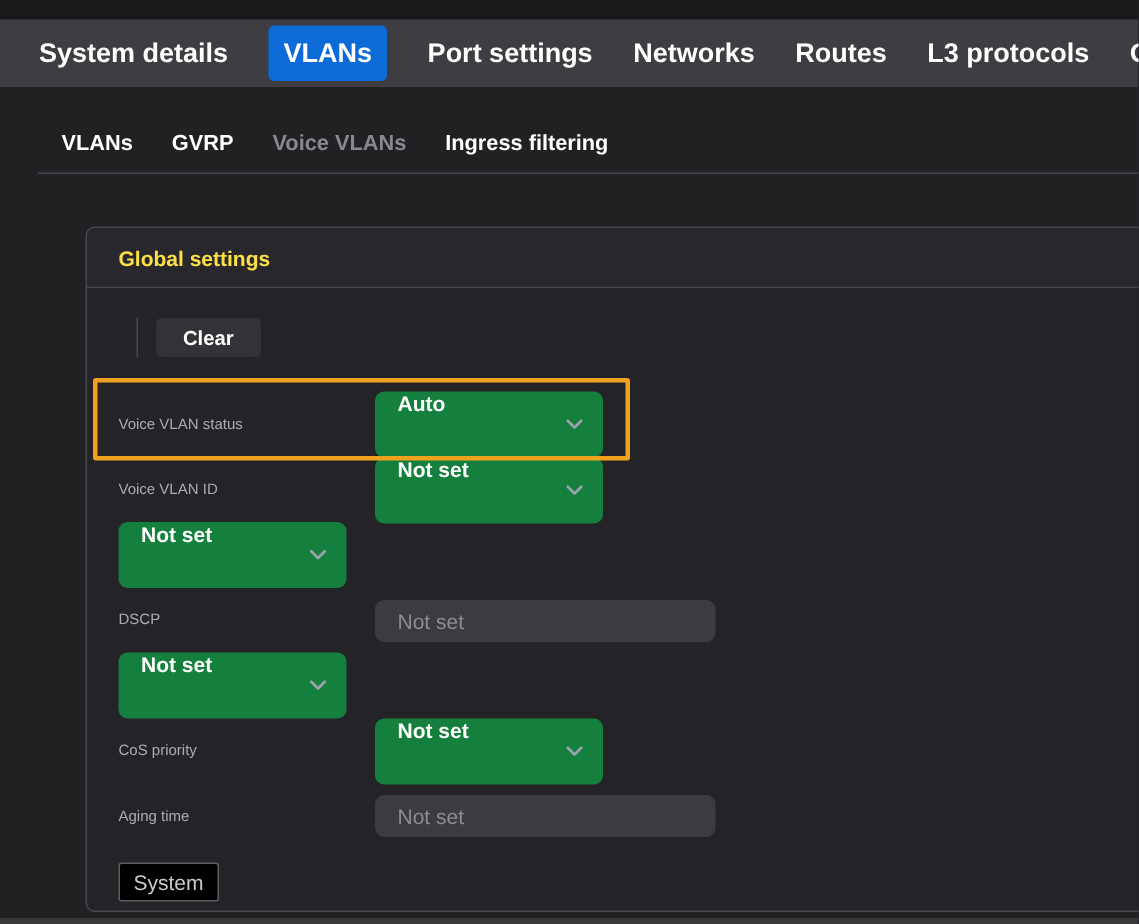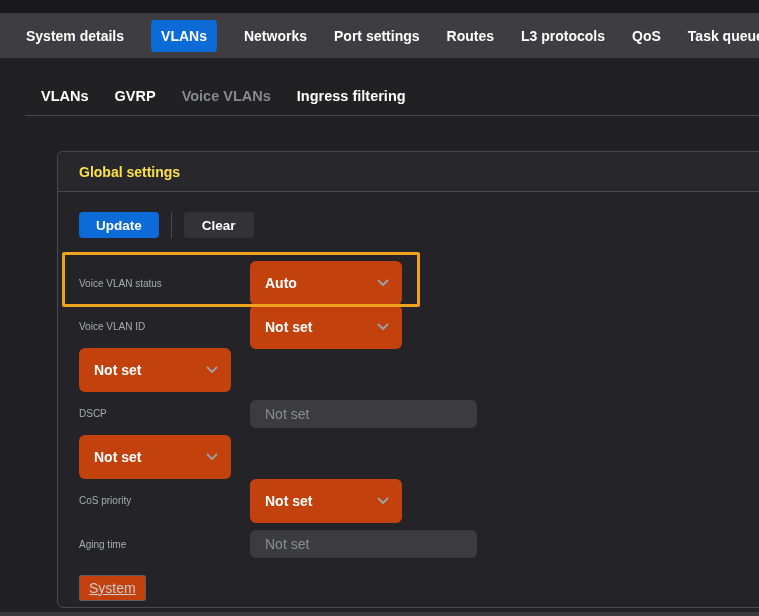--- a/index.html
+++ b/index.html
@@ -17,21 +17,21 @@
   .top-strip { position:absolute; left:0; top:0; width:759px; height:13px; background:#19191b; }
 
   
   .nav {
     position:absolute; left:0; top:13px; width:759px; height:45px;
     background:#3e3e42;
     display:flex; align-items:center;
     padding:0 10px 0 26px; gap:27px;
   }
   .nav-item {
-    color:#ffffff; font-size:14px; font-weight:700;
+    color:#ffffff; font-size:18px; font-weight:700;
     white-space:nowrap; cursor:pointer;
     padding:8px 0; border-radius:4px;
   }
   .nav-item.active {
     background:#0d6bd7;
     padding:8px 10px;
   }
 
   
   .subtabs {
@@ -71,64 +71,64 @@
   .btn.primary { background:#0d6bd7; padding:0 17px; }
   .btn.secondary { background:#333337; padding:0 18px;text-align:center; }
   .btn-sep { width:1px; height:26px; background:#4a4a4e; margin:0 12px; }
 
   
   .form-row { display:flex; align-items:center; height:28px; margin-bottom:15.5px; }
   .form-label { width:171px; color:#a9acb0; font-size:10px; flex:none; }
 
   .select {
     width:152px; height:44px;
-    background:#c2410c; border-radius:6px;
-    display:flex; align-items:center; justify-content:space-between;
+    background:#15803d; border-radius:6px;
+    display:flex; justify-content:space-between;
     padding:0 13px 0 15px;
     color:#ffffff; font-size:14px; font-weight:700;
     cursor:pointer;
   }
   .select .chev { display:flex; align-items:center; }
 
   .input-disabled {
     width:227px; height:28px;
     background:#3c3c40; border-radius:6px;
     display:flex; align-items:center;
     padding:0 15px;
     color:#8a8d91; font-size:14px;
   }
 
   .badge {
     display:inline-flex; align-items:center;
     height:26px; padding:0 9px;
     border:1px solid #5e5e62; border-radius:2px;
-    background:#c2410c;
-    color:#c9cbcd; font-size:14px;text-decoration:underline;
+    background:#000000;
+    color:#c9cbcd; font-size:14px;
   }
 
   
   .highlight-box {
     position:absolute; left:62px; top:252px; width:358px; height:55px;
     border:3px solid #efa21e; border-radius:2px;
     pointer-events:none;
   }
 
   
   .bottom-strip { position:absolute; left:0; top:612px; width:759px; height:4px; background:#39393c; }
 </style>
 </head>
 <body>
 
 <div class="top-strip"></div>
 
 <div class="nav">
   <div class="nav-item">System details</div>
   <div class="nav-item active">VLANs</div>
+  <div class="nav-item">Port settings</div>
   <div class="nav-item">Networks</div>
-  <div class="nav-item">Port settings</div>
   <div class="nav-item">Routes</div>
   <div class="nav-item">L3 protocols</div>
   <div class="nav-item">QoS</div>
   <div class="nav-item">Task queue</div>
 </div>
 
 <div class="subtabs">
   <div class="subtab">VLANs</div>
   <div class="subtab">GVRP</div>
   <div class="subtab muted">Voice VLANs</div>
@@ -137,21 +137,20 @@
 
 <div class="tab-divider"></div>
 
 <div class="panel">
   <div class="panel-header">
     <span class="panel-title">Global settings</span>
   </div>
   <div class="panel-body">
 
     <div class="btn-row">
-      <button class="btn primary">Update</button>
       <div class="btn-sep"></div>
       <button class="btn secondary">Clear</button>
     </div>
 
     <div class="form-row">
       <div class="form-label">Voice VLAN status</div>
       <div class="select">
         <span>Auto</span>
         <span class="chev">
           <svg width="12" height="8" viewBox="0 0 12 8">

